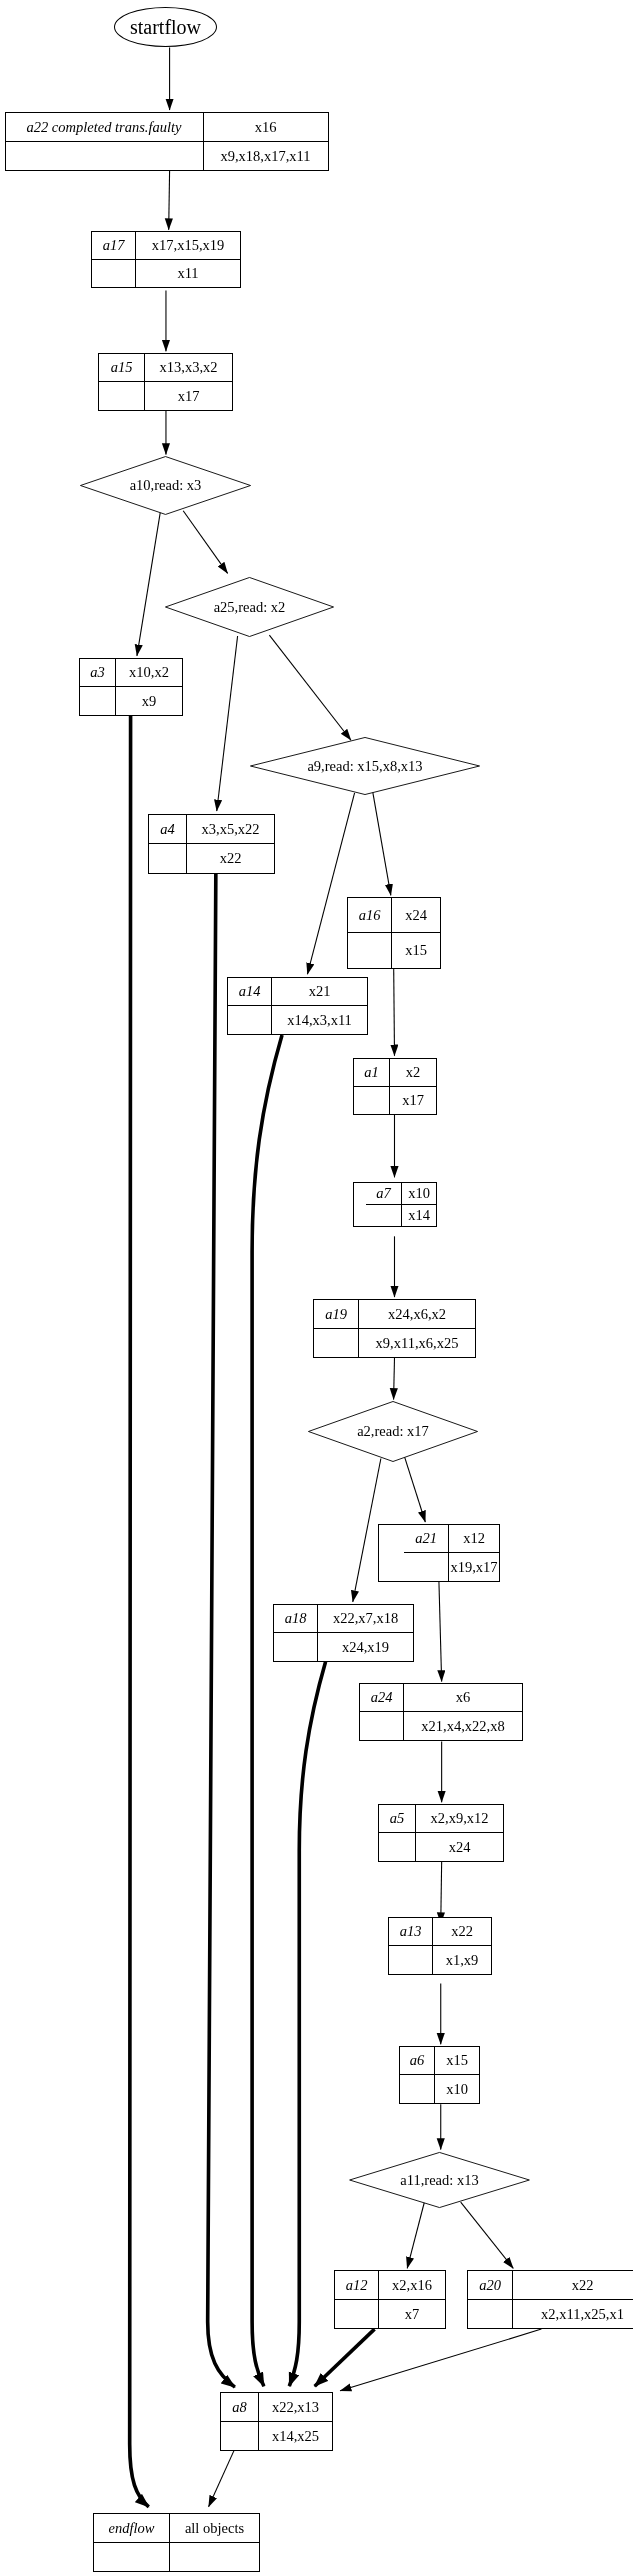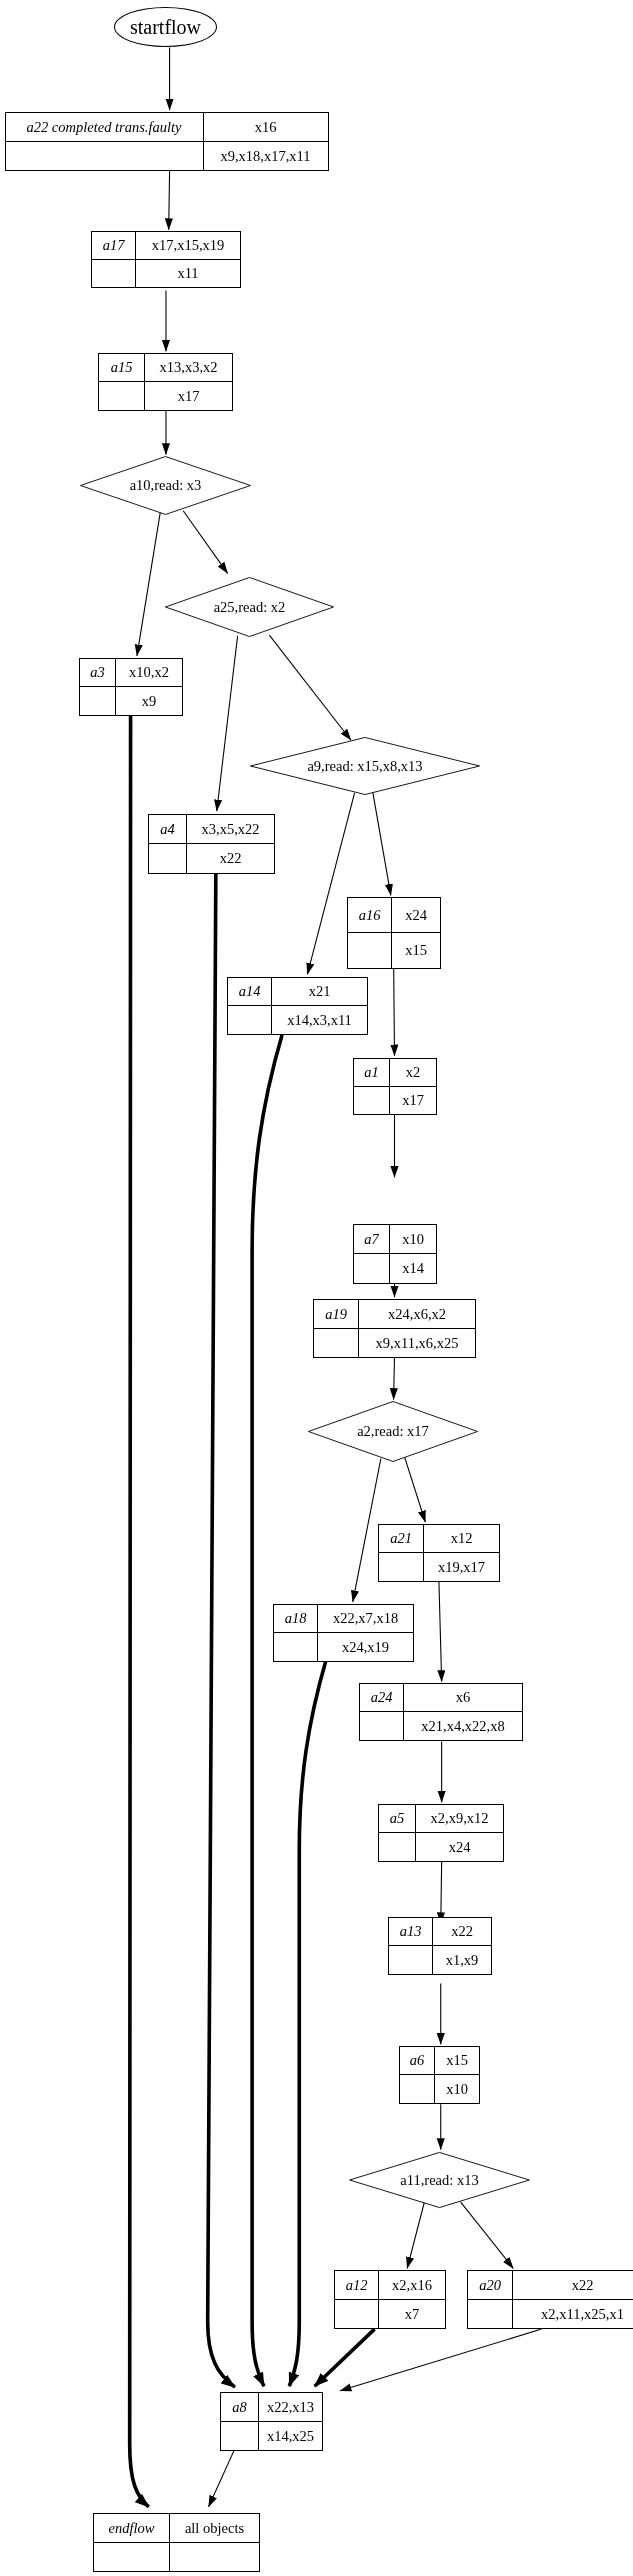--- a/index.html
+++ b/index.html
@@ -130,33 +130,33 @@
         <div class="cell tr">x21</div>
         <div class="cell bl"></div>
         <div class="cell ">x14,x3,x11</div>
       </div>
       <div class="record" style="left: 353px; top: 1058px; width: 84px; height: 57px; grid-template-columns: 36px 1fr;">
         <div class="cell tl">a1</div>
         <div class="cell tr">x2</div>
         <div class="cell bl"></div>
         <div class="cell ">x17</div>
       </div>
-      <div class="record" style="left: 353px; top: 1224px; width: 84px; height: 60px; grid-template-columns: 36px 1fr;">
+      <div class="record" style="left: 353px; top: 1182px; width: 84px; height: 45px; grid-template-columns: 36px 1fr; padding-left: 12px;">
         <div class="cell tl">a7</div>
         <div class="cell tr">x10</div>
         <div class="cell bl"></div>
         <div class="cell ">x14</div>
       </div>
       <div class="record" style="left: 313px; top: 1299px; width: 163px; height: 59px; grid-template-columns: 45px 1fr;">
         <div class="cell tl">a19</div>
         <div class="cell tr">x24,x6,x2</div>
         <div class="cell bl"></div>
         <div class="cell ">x9,x11,x6,x25</div>
       </div>
-      <div class="record" style="left: 378px; top: 1524px; width: 122px; height: 58px; grid-template-columns: 45px 1fr;">
+      <div class="record" style="left: 378px; top: 1524px; width: 122px; height: 58px; grid-template-columns: 45px 1fr; padding-left: 25px;">
         <div class="cell tl">a21</div>
         <div class="cell tr">x12</div>
         <div class="cell bl"></div>
         <div class="cell ">x19,x17</div>
       </div>
       <div class="record" style="left: 273px; top: 1604px; width: 141px; height: 58px; grid-template-columns: 44px 1fr;">
         <div class="cell tl">a18</div>
         <div class="cell tr">x22,x7,x18</div>
         <div class="cell bl"></div>
         <div class="cell ">x24,x19</div>
@@ -190,21 +190,21 @@
         <div class="cell tr">x2,x16</div>
         <div class="cell bl"></div>
         <div class="cell ">x7</div>
       </div>
       <div class="record" style="left: 467px; top: 2270px; width: 186px; height: 59px; grid-template-columns: 45px 1fr;">
         <div class="cell tl">a20</div>
         <div class="cell tr">x22</div>
         <div class="cell bl"></div>
         <div class="cell ">x2,x11,x25,x1</div>
       </div>
-      <div class="record" style="left: 220px; top: 2392px; width: 103px; height: 59px; grid-template-columns: 38px 1fr;">
+      <div class="record" style="left: 220px; top: 2392px; width: 113px; height: 59px; grid-template-columns: 38px 1fr;">
         <div class="cell tl">a8</div>
         <div class="cell tr">x22,x13</div>
         <div class="cell bl"></div>
         <div class="cell ">x14,x25</div>
       </div>
       <div class="record" style="left: 93px; top: 2513px; width: 167px; height: 59px; grid-template-columns: 76px 1fr;">
         <div class="cell tl">endflow</div>
         <div class="cell tr">all objects</div>
         <div class="cell bl"></div>
         <div class="cell "></div>

